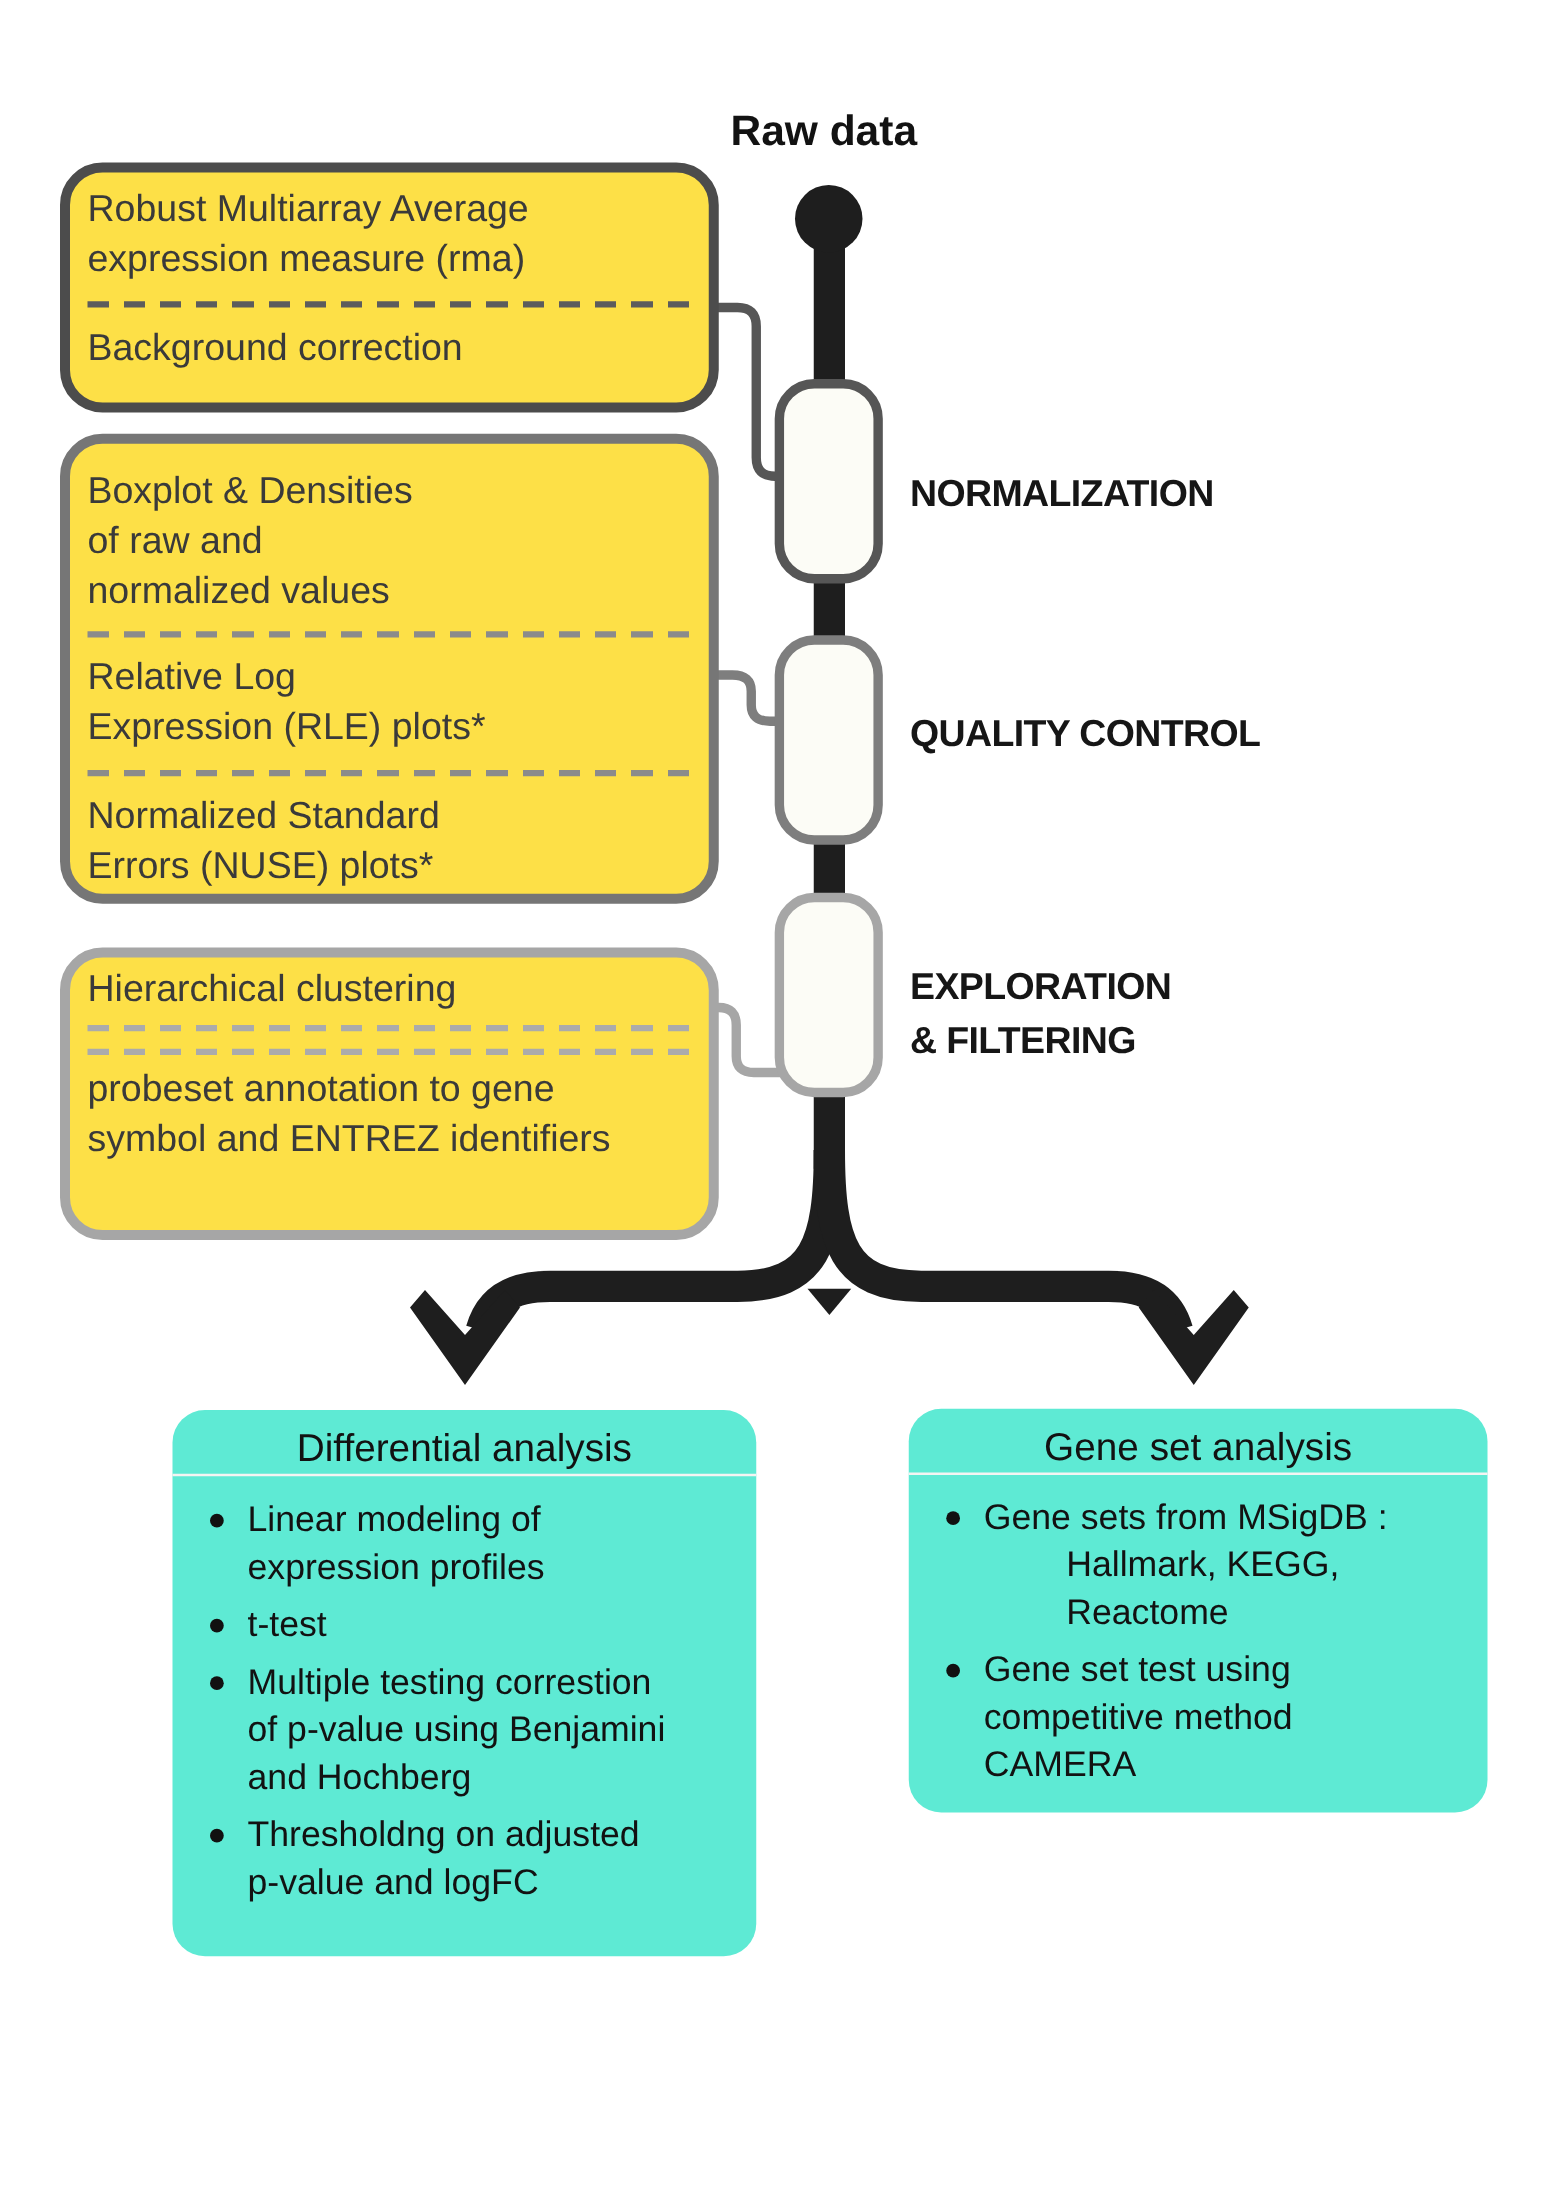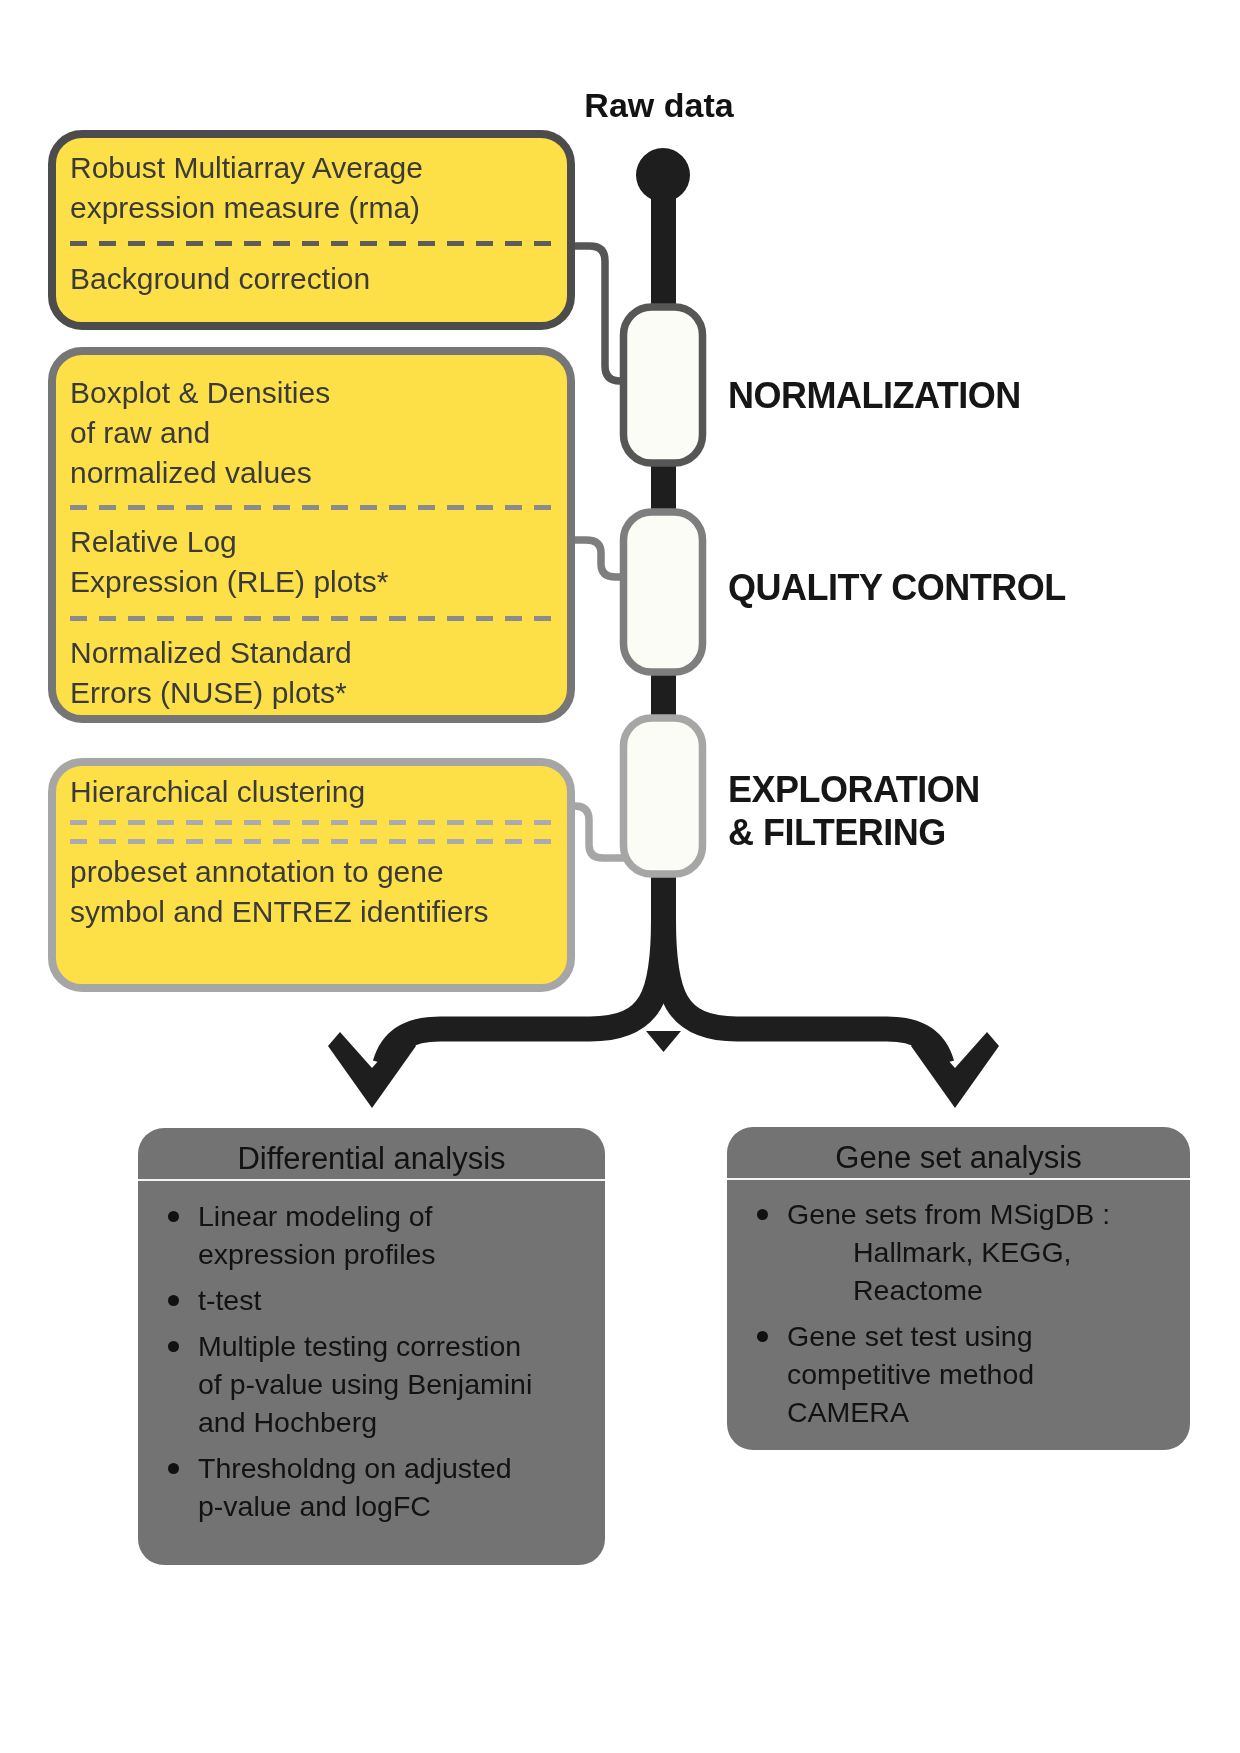--- a/index.html
+++ b/index.html
@@ -7,21 +7,21 @@
     position:relative;width:1240px;height:1753px;background:#ffffff;
     font-family:"Liberation Sans",sans-serif;overflow:hidden;
   }
   .flow-svg{position:absolute;left:0;top:0;}
 
   .raw-title{
     position:absolute;left:556px;top:86px;width:206px;text-align:center;
     font-weight:bold;font-size:34px;color:#121212;white-space:nowrap;
   }
   .stage-label{
-    position:absolute;left:728px;font-weight:bold;font-size:36px;color:#161616;
+    position:absolute;left:728px;font-weight:bold;font-size:30px;color:#161616;
     letter-spacing:-0.5px;line-height:43px;white-space:nowrap;
   }
   #label-normalization{top:374px;}
   #label-qc{top:566px;}
   #label-exploration{top:768px;}
 
   .mbox{
     position:absolute;left:48px;width:527px;box-sizing:border-box;
     border-style:solid;border-width:8px;border-radius:34px;background:#fde047;
     color:#3a3a3a;font-size:30px;line-height:40px;
@@ -36,21 +36,21 @@
   .dash-dark{background:repeating-linear-gradient(90deg,#5c5c5c 0 17px,transparent 17px 29px);}
   .dash-mid{background:repeating-linear-gradient(90deg,#8b8b8b 0 17px,transparent 17px 29px);}
   .dash-light{background:repeating-linear-gradient(90deg,#ababab 0 17px,transparent 17px 29px);}
   #box-1 .dash{margin:13px 0 13px 0;}
   #box-2 .dash-a{margin:12px 0 12px 0;}
   #box-2 .dash-b{margin:14px 0 12px 0;}
   #box-3 .dash-a{margin:8px 0 8px 0;}
   #box-3 .dash-b{margin:14px 0 8px 0;}
 
   .card{
-    position:absolute;background:#737373;border-radius:26px;color:#141414;
+    position:absolute;background:#5eead4;border-radius:26px;color:#141414;
     box-sizing:border-box;
   }
   #card-left{left:138px;top:1128px;width:467px;height:437px;}
   #card-right{left:727px;top:1127px;width:463px;height:323px;}
   .card-title{
     font-size:31px;text-align:center;padding-top:13px;height:38px;color:#121212;
     white-space:nowrap;
   }
   .card-divider{height:2px;background:#f4f4f2;}
   .bullets{margin:0;padding:0;list-style:none;}

